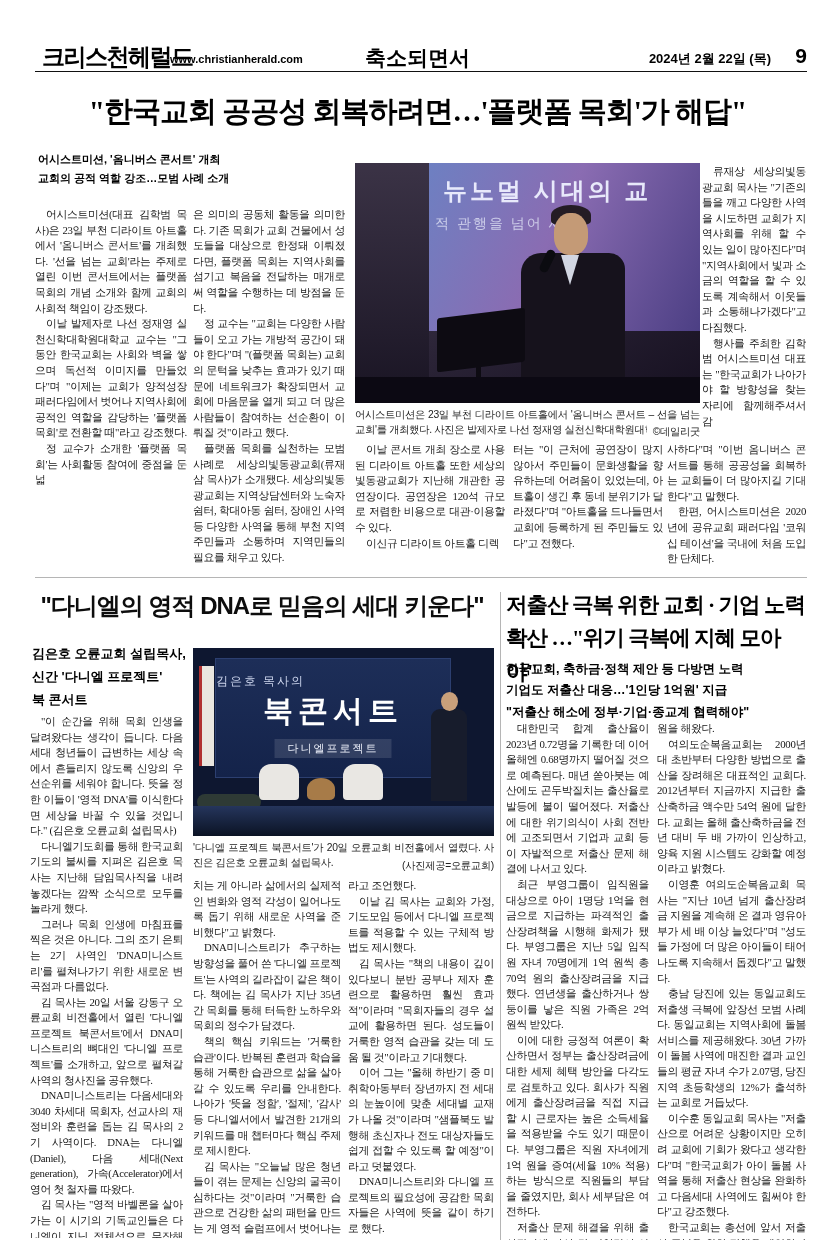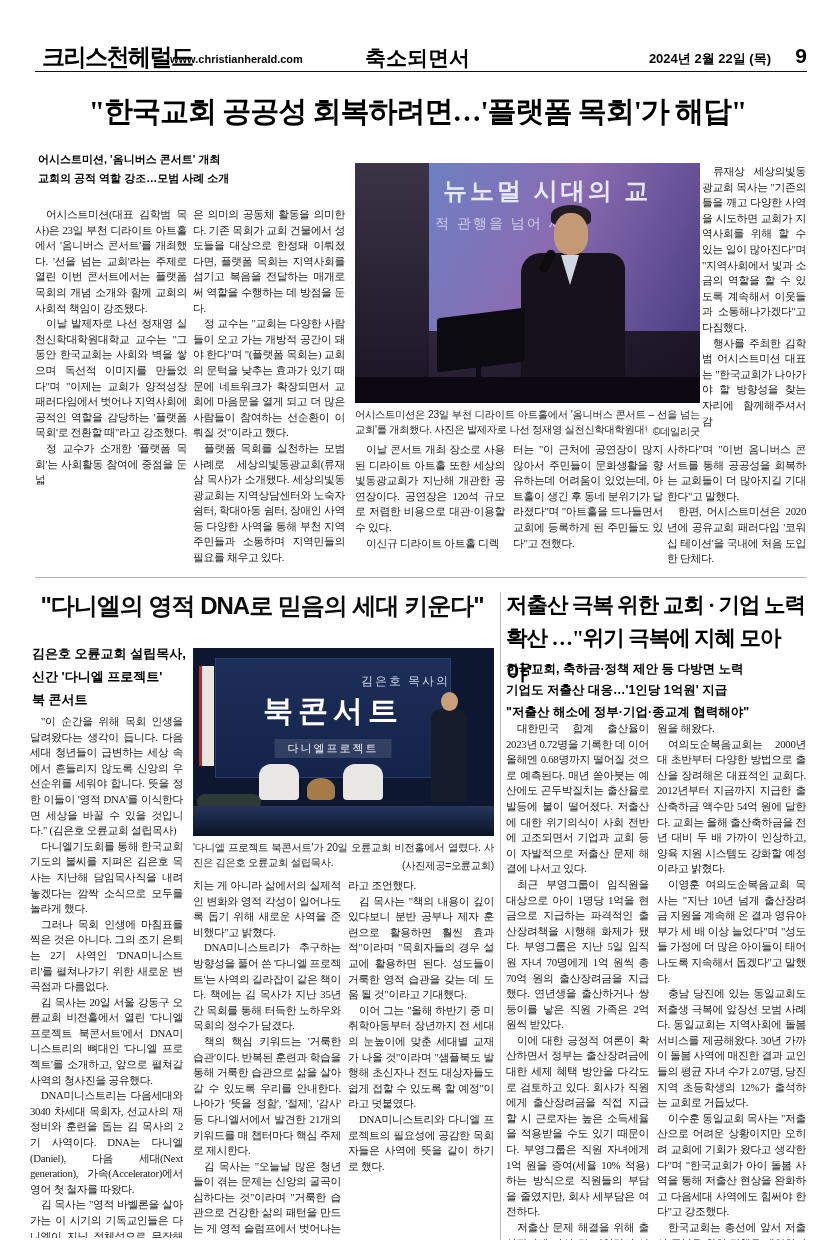--- a/index.html
+++ b/index.html
@@ -62,21 +62,21 @@
   .a2-subhead{left:32px;top:643px;font-size:13px;line-height:1.75;}
   .a2-col1{left:30px;top:714px;width:153px;height:524px;}
   .a2-col2{left:193px;top:878px;width:148px;height:360px;}
   .a2-col3{left:348px;top:878px;width:146px;height:360px;}
   .a2-caption{left:193px;top:840px;width:301px;height:33px;}
 
   
   .photo2{position:absolute;left:193px;top:648px;width:301px;height:188px;overflow:hidden;background:#0e1730;}
   .p2-screen{position:absolute;left:22px;top:10px;width:234px;height:118px;border:1px solid #2c3f70;
         background:linear-gradient(180deg,#1d2e58,#14234a);}
-  .p2-t1{position:absolute;left:0;right:0;top:14px;text-align:right;font-size:12px;color:#cdd6ee;letter-spacing:2px;}
+  .p2-t1{position:absolute;left:0;right:0;top:14px;text-align:left;font-size:12px;color:#cdd6ee;letter-spacing:2px;}
   .p2-t2{position:absolute;left:0;right:0;top:32px;text-align:center;font-size:30px;font-weight:800;color:#fff;letter-spacing:5px;}
   .p2-t3{position:absolute;left:50%;transform:translateX(-50%);top:80px;font-size:11px;color:#eef1fb;letter-spacing:2px;
         background:rgba(255,255,255,.12);padding:2px 13px;}
   .p2-banner{position:absolute;left:6px;top:18px;width:12px;height:100px;background:#e9e6df;border-left:3px solid #b03030;}
   .p2-man-head{position:absolute;right:36px;top:44px;width:17px;height:19px;background:#c9a07b;border-radius:50%;}
   .p2-man-body{position:absolute;right:27px;top:61px;width:36px;height:92px;background:#171c2c;border-radius:9px 9px 0 0;}
   .p2-chair1{position:absolute;left:66px;top:116px;width:40px;height:36px;background:#e9e7e3;border-radius:12px 12px 4px 4px;}
   .p2-chair2{position:absolute;left:150px;top:116px;width:40px;height:36px;background:#e9e7e3;border-radius:12px 12px 4px 4px;}
   .p2-table{position:absolute;left:114px;top:130px;width:28px;height:22px;background:#a77b48;border-radius:50% 50% 20% 20%;}
   .p2-plants{position:absolute;left:4px;bottom:26px;width:64px;height:16px;background:#3c4a38;border-radius:8px;opacity:.7;}
@@ -195,20 +195,21 @@
   </div>
 
   <div class="col a2-col2 cont">
       <p>치는 게 아니라 삶에서의 실제적인 변화와 영적 각성이 일어나도록 돕기 위해 새로운 사역을 준비했다"고 밝혔다.</p>
       <p>DNA미니스트리가 추구하는 방향성을 풀어 쓴 '다니엘 프로젝트'는 사역의 길라잡이 같은 책이다. 책에는 김 목사가 지난 35년간 목회를 통해 터득한 노하우와 목회의 정수가 담겼다.</p>
       <p>책의 핵심 키워드는 '거룩한 습관'이다. 반복된 훈련과 학습을 통해 거룩한 습관으로 삶을 살아갈 수 있도록 우리를 안내한다. 나아가 '뜻을 정함', '절제', '감사' 등 다니엘서에서 발견한 21개의 키워드를 매 챕터마다 핵심 주제로 제시한다.</p>
       <p>김 목사는 "오늘날 많은 청년들이 겪는 문제는 신앙의 굴곡이 심하다는 것"이라며 "거룩한 습관으로 건강한 삶의 패턴을 만드는 게 영적 슬럼프에서 벗어나는 열쇠"</p>
     </div>
   <div class="col a2-col3 cont">
       <p>라고 조언했다.</p>
+      <p>이날 김 목사는 교회와 가정, 기도모임 등에서 다니엘 프로젝트를 적용할 수 있는 구체적 방법도 제시했다.</p>
       <p>김 목사는 "책의 내용이 깊이 있다보니 분반 공부나 제자 훈련으로 활용하면 훨씬 효과적"이라며 "목회자들의 경우 설교에 활용하면 된다. 성도들이 거룩한 영적 습관을 갖는 데 도움 될 것"이라고 기대했다.</p>
       <p>이어 그는 "올해 하반기 중 미취학아동부터 장년까지 전 세대의 눈높이에 맞춘 세대별 교재가 나올 것"이라며 "샘플북도 발행해 초신자나 전도 대상자들도 쉽게 접할 수 있도록 할 예정"이라고 덧붙였다.</p>
       <p>DNA미니스트리와 다니엘 프로젝트의 필요성에 공감한 목회자들은 사역에 뜻을 같이 하기로 했다.</p>
     </div>
 
   <div class="a3-headline">저출산 극복 위한 교회 · 기업 노력
 확산 …"위기 극복에 지혜 모아야"</div>
   <div class="subhead a3-subhead sans">
       <p>한국교회, 축하금·정책 제안 등 다방면 노력</p>
       <p>기업도 저출산 대응…'1인당 1억원' 지급</p>

